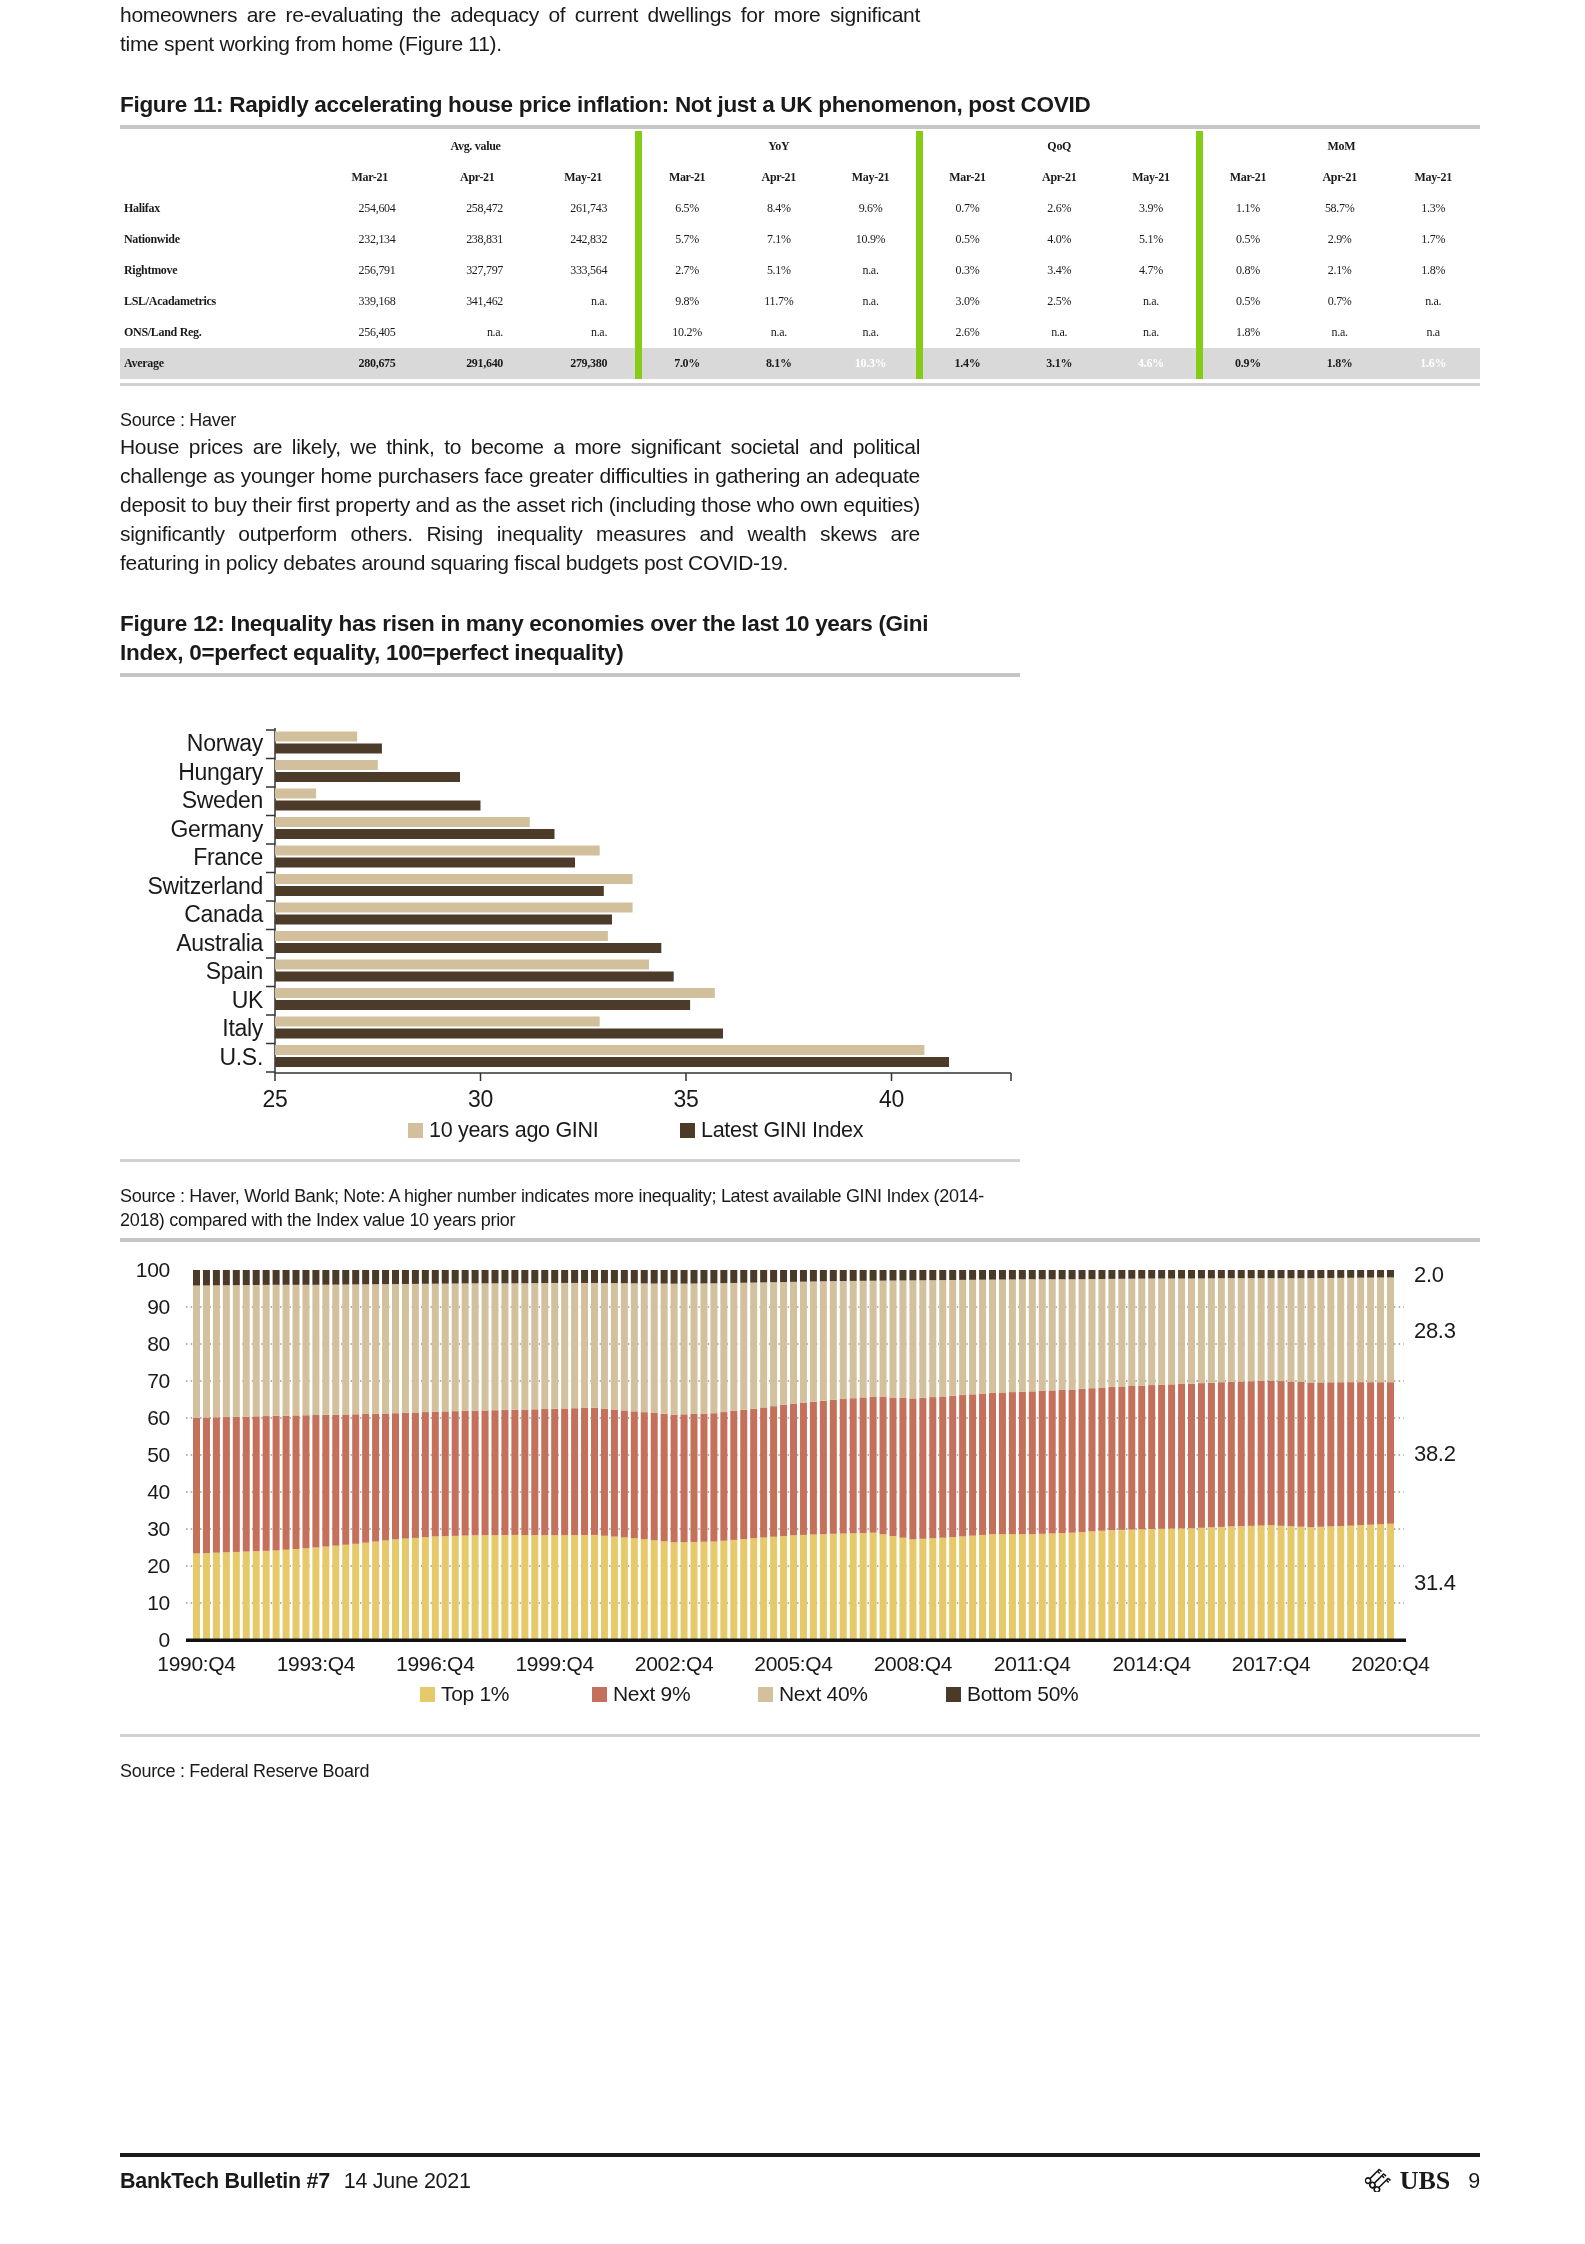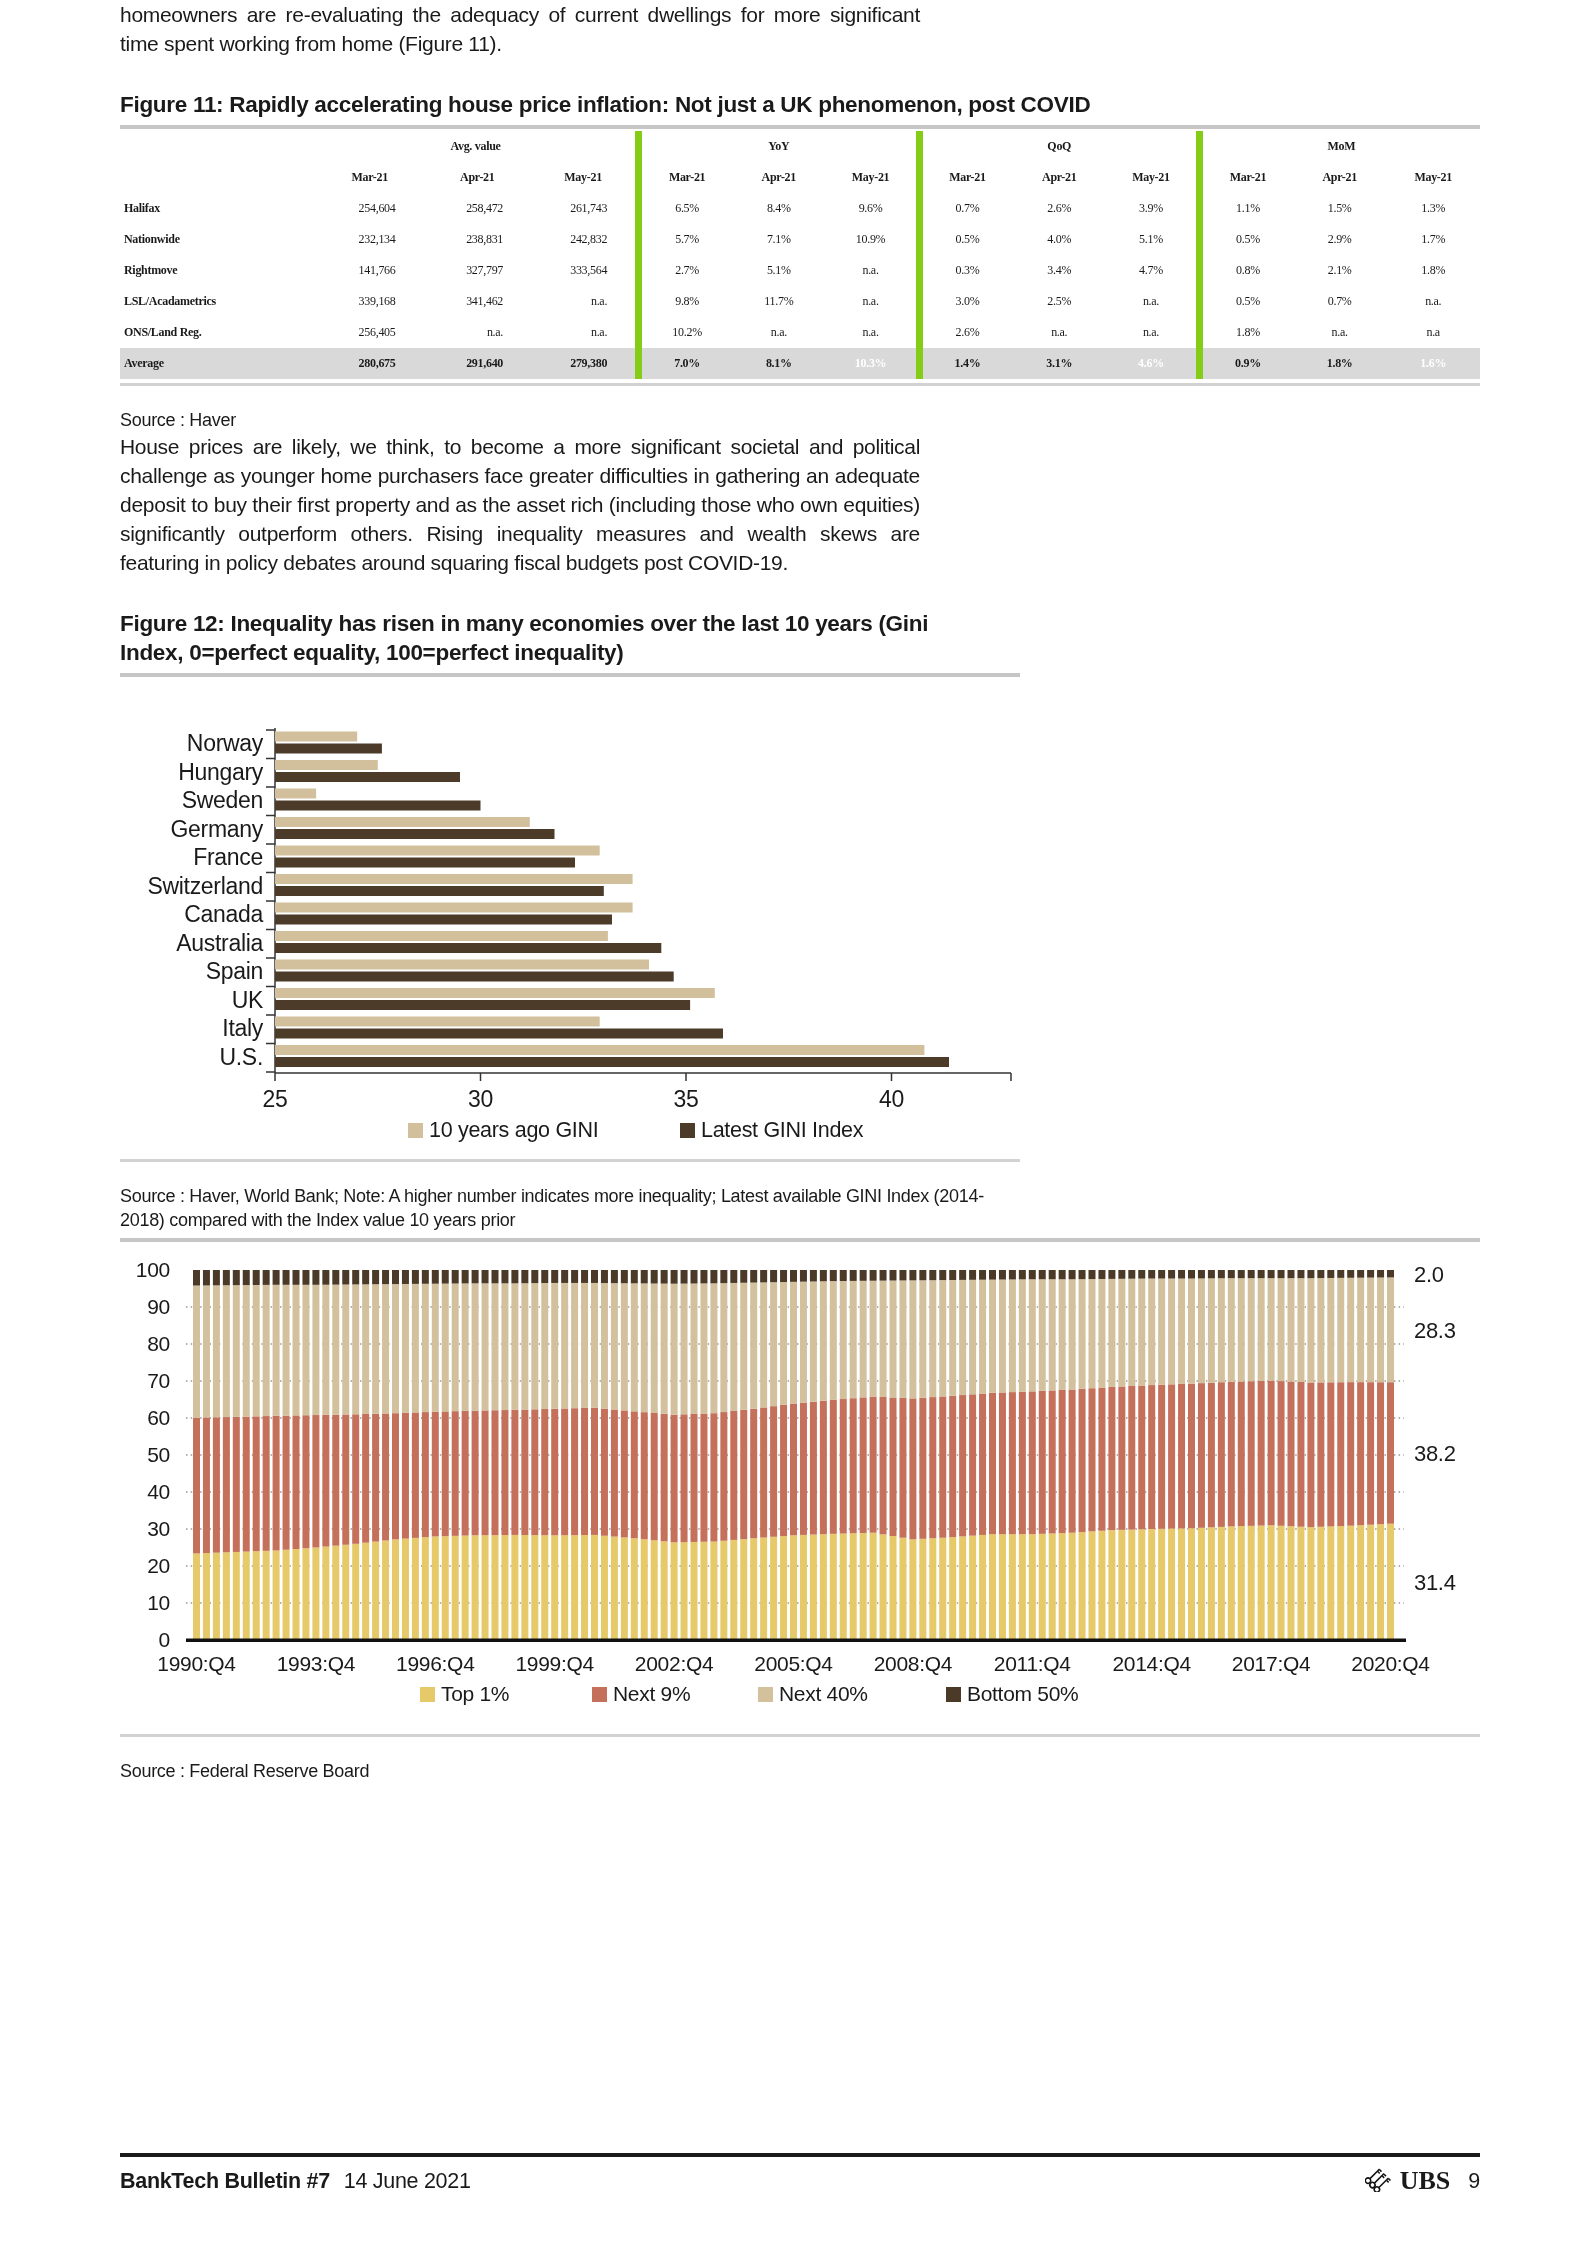--- a/index.html
+++ b/index.html
@@ -98,41 +98,41 @@
             <td class="num">254,604</td>
             <td class="num">258,472</td>
             <td class="num">261,743</td>
             <td class="pct bl">6.5%</td>
             <td class="pct">8.4%</td>
             <td class="pct">9.6%</td>
             <td class="pct bl">0.7%</td>
             <td class="pct">2.6%</td>
             <td class="pct">3.9%</td>
             <td class="pct bl">1.1%</td>
-            <td class="pct">1.5%</td>
+            <td class="pct">58.7%</td>
             <td class="pct">1.3%</td>
           </tr>
           <tr class="">
             <td class="rowlabel">Nationwide</td>
             <td class="num">232,134</td>
             <td class="num">238,831</td>
             <td class="num">242,832</td>
             <td class="pct bl">5.7%</td>
             <td class="pct">7.1%</td>
             <td class="pct">10.9%</td>
             <td class="pct bl">0.5%</td>
             <td class="pct">4.0%</td>
             <td class="pct">5.1%</td>
             <td class="pct bl">0.5%</td>
             <td class="pct">2.9%</td>
             <td class="pct">1.7%</td>
           </tr>
           <tr class="">
             <td class="rowlabel">Rightmove</td>
-            <td class="num">141,766</td>
+            <td class="num">256,791</td>
             <td class="num">327,797</td>
             <td class="num">333,564</td>
             <td class="pct bl">2.7%</td>
             <td class="pct">5.1%</td>
             <td class="pct">n.a.</td>
             <td class="pct bl">0.3%</td>
             <td class="pct">3.4%</td>
             <td class="pct">4.7%</td>
             <td class="pct bl">0.8%</td>
             <td class="pct">2.1%</td>

